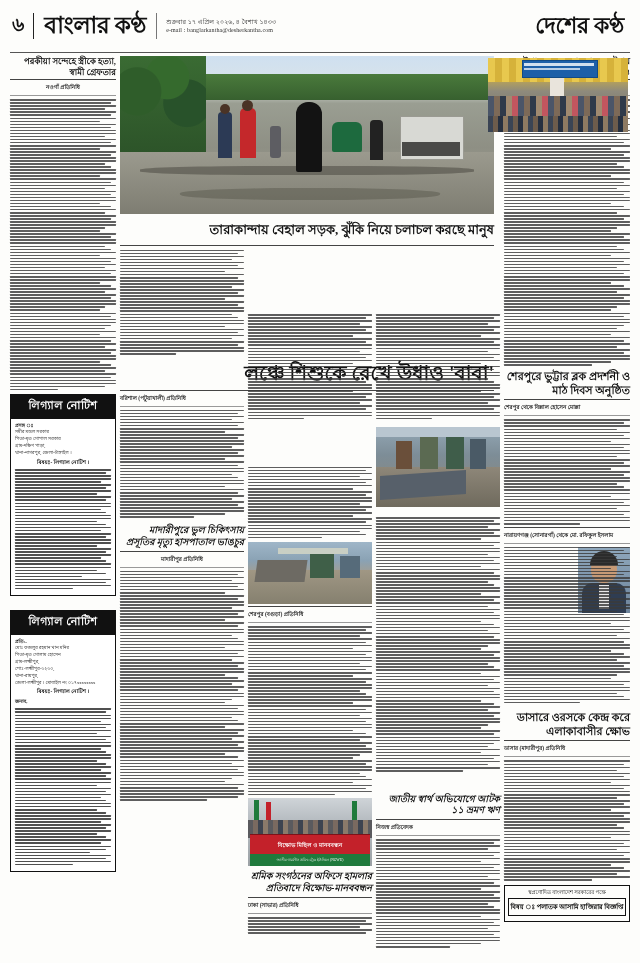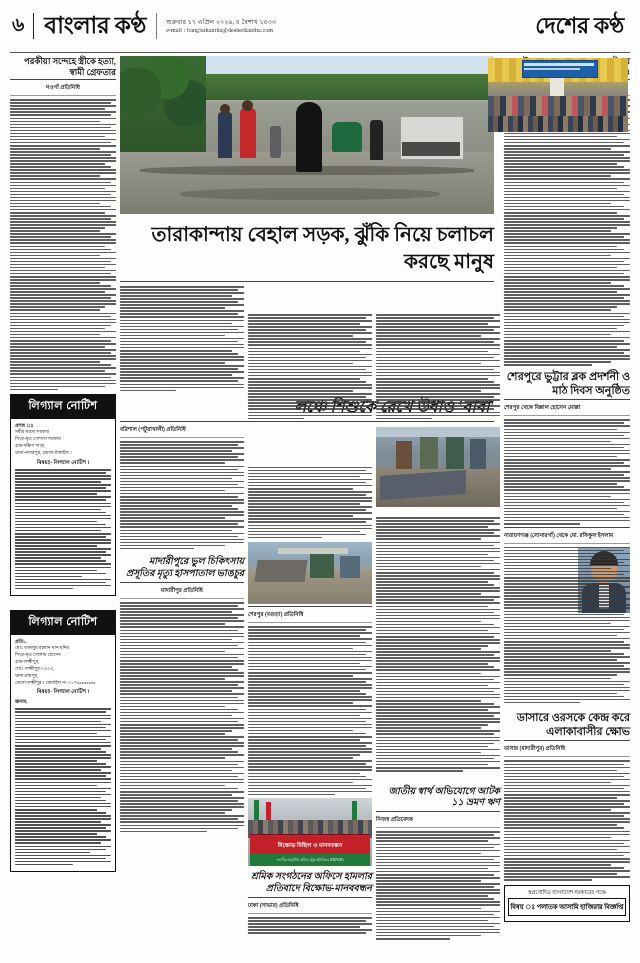--- a/index.html
+++ b/index.html
@@ -28,22 +28,22 @@
   .c2{left:110px;width:124px;}
   .c3{left:238px;width:124px;}
   .c4{left:366px;width:124px;}
   .c5{left:494px;width:126px;}
 
   
   .hl{font-weight:bold;color:#111;text-align:right;line-height:1.25;}
   .hl-xs{font-size:8.5px;}
   .hl-s{font-size:9.5px;font-style:italic;}
   .hl-m{font-size:11px;}
-  .hl-l{font-size:16px;font-style:italic;}
-  .hl-xl{font-size:20px;}
+  .hl-l{font-size:20px;}
+  .hl-xl{font-size:13px;}
   .byline{font-size:5.6px;font-weight:bold;color:#222;margin:3px 0 2px 0;}
   .rule{height:1px;background:#444;margin:2px 0 3px 0;}
   .rule-thin{height:1px;background:#999;margin:3px 0;}
   .lines{--lh:3.05px;}
   .ln{height:1.55px;background:#3a3a3a;margin-bottom:1.5px;border-radius:.4px;opacity:.82;}
   .ln.s90{width:90%}.ln.s95{width:95%}.ln.s85{width:85%}.ln.s70{width:70%}
   .ln.s60{width:60%}.ln.s45{width:45%}.ln.s100{width:100%}.ln.s78{width:78%}
 
   
   .photo{position:relative;overflow:hidden;background:#ccd;border:0;}
@@ -826,21 +826,21 @@
         <div class="ln s100"></div>
           <div class="ln s85"></div>
           <div class="ln s100"></div>
           <div class="ln s95"></div>
         <div class="ln s100"></div>
           <div class="ln s90"></div>
           <div class="ln s100"></div>
           <div class="ln s70"></div>
       </div>
 
-      <div class="hl hl-s" style="margin-top:14px">জাতীয় স্বার্থ অভিযোগে আটক ১১ ভ্রমণ ঋণ</div>
+      <div class="hl hl-s" style="margin-top:22px">জাতীয় স্বার্থ অভিযোগে আটক ১১ ভ্রমণ ঋণ</div>
       <div class="rule"></div>
       <div class="byline">নিজস্ব প্রতিবেদক</div>
       <div class="rule-thin"></div>
       <div class="lines">
         <div class="ln s100"></div>
           <div class="ln s95"></div>
           <div class="ln s100"></div>
           <div class="ln s90"></div>
         <div class="ln s100"></div>
           <div class="ln s95"></div>

